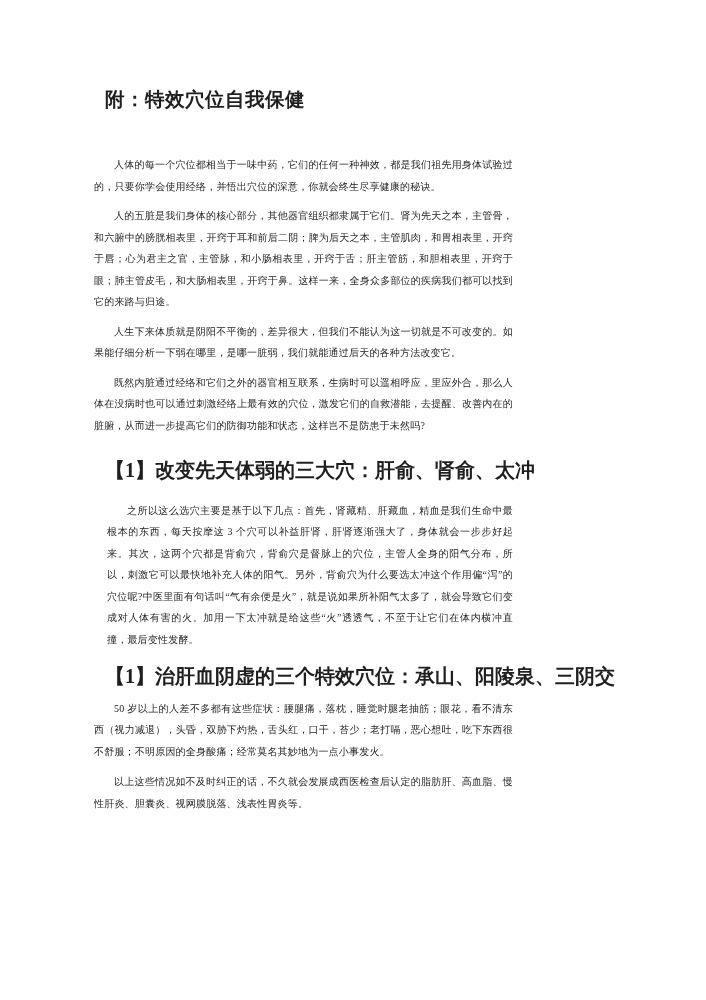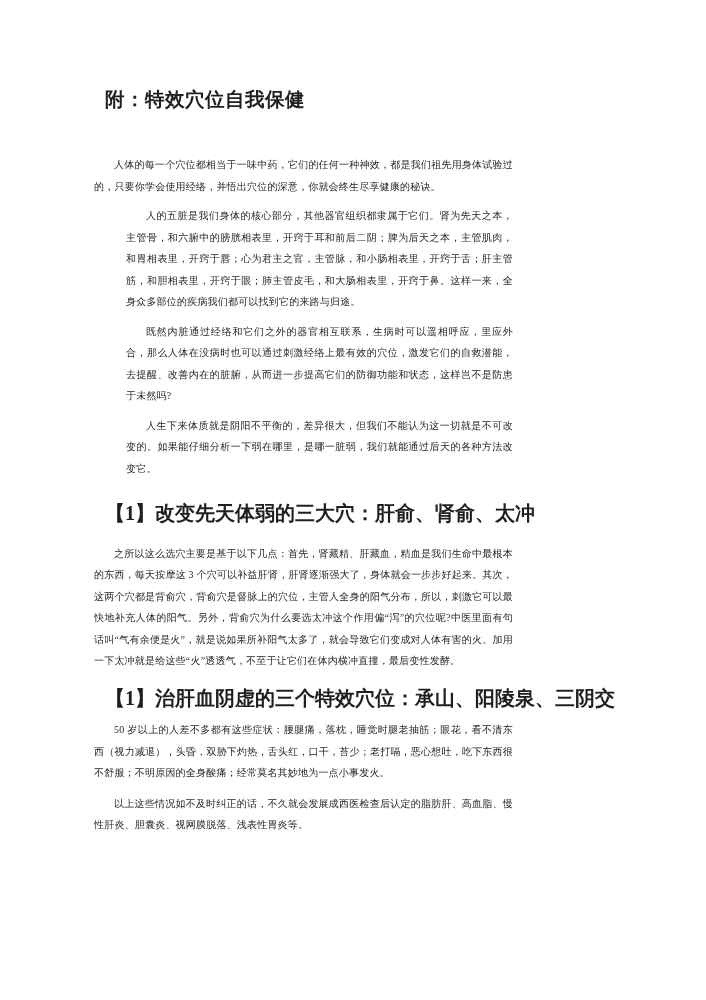--- a/index.html
+++ b/index.html
@@ -35,59 +35,59 @@
     text-align: justify;
     text-indent: 2em;
     margin: 0;
     letter-spacing: 0.2px;
   }
   .para.first {
     margin-top: 42px;
   }
   .para.follow {
     margin-top: 8px;
-    margin-left: 32px;
   }
   .section-heading {
     font-size: 20px;
     font-weight: bold;
     line-height: 21.5px;
     margin: 0 0 0 11px;
     white-space: nowrap;
   }
   .section-heading.s1 {
     margin-top: 24px;
   }
   .section-heading.s2 {
     margin-top: 16px;
   }
   .para.s1-body {
     margin-top: 18px;
+    margin-left: 13px;
   }
   .para.s2-body {
     margin-top: 10px;
   }
   .para.s2-body-2 {
     margin-top: 9px;
   }
 </style>
 </head>
 <body>
 
 <div class="page">
 
   <h1 class="doc-title">附：特效穴位自我保健</h1>
 
   <p class="para first">人体的每一个穴位都相当于一味中药，它们的任何一种神效，都是我们祖先用身体试验过的，只要你学会使用经络，并悟出穴位的深意，你就会终生尽享健康的秘诀。</p>
 
   <p class="para follow">人的五脏是我们身体的核心部分，其他器官组织都隶属于它们。肾为先天之本，主管骨，和六腑中的膀胱相表里，开窍于耳和前后二阴；脾为后天之本，主管肌肉，和胃相表里，开窍于唇；心为君主之官，主管脉，和小肠相表里，开窍于舌；肝主管筋，和胆相表里，开窍于眼；肺主管皮毛，和大肠相表里，开窍于鼻。这样一来，全身众多部位的疾病我们都可以找到它的来路与归途。</p>
 
+  <p class="para follow">人生下来体质就是阴阳不平衡的，差异很大，但我们不能认为这一切就是不可改变的。如果能仔细分析一下弱在哪里，是哪一脏弱，我们就能通过后天的各种方法改变它。</p>
+
   <p class="para follow">既然内脏通过经络和它们之外的器官相互联系，生病时可以遥相呼应，里应外合，那么人体在没病时也可以通过刺激经络上最有效的穴位，激发它们的自救潜能，去提醒、改善内在的脏腑，从而进一步提高它们的防御功能和状态，这样岂不是防患于未然吗?</p>
-
-  <p class="para follow">人生下来体质就是阴阳不平衡的，差异很大，但我们不能认为这一切就是不可改变的。如果能仔细分析一下弱在哪里，是哪一脏弱，我们就能通过后天的各种方法改变它。</p>
 
   <h2 class="section-heading s1">【1】改变先天体弱的三大穴：肝俞、肾俞、太冲</h2>
 
   <p class="para s1-body">之所以这么选穴主要是基于以下几点：首先，肾藏精、肝藏血，精血是我们生命中最根本的东西，每天按摩这 3 个穴可以补益肝肾，肝肾逐渐强大了，身体就会一步步好起来。其次，这两个穴都是背俞穴，背俞穴是督脉上的穴位，主管人全身的阳气分布，所以，刺激它可以最快地补充人体的阳气。另外，背俞穴为什么要选太冲这个作用偏“泻”的穴位呢?中医里面有句话叫“气有余便是火”，就是说如果所补阳气太多了，就会导致它们变成对人体有害的火。加用一下太冲就是给这些“火”透透气，不至于让它们在体内横冲直撞，最后变性发酵。</p>
 
   <h2 class="section-heading s2">【1】治肝血阴虚的三个特效穴位：承山、阳陵泉、三阴交</h2>
 
   <p class="para s2-body">50 岁以上的人差不多都有这些症状：腰腿痛，落枕，睡觉时腿老抽筋；眼花，看不清东西（视力减退），头昏，双胁下灼热，舌头红，口干，苔少；老打嗝，恶心想吐，吃下东西很不舒服；不明原因的全身酸痛；经常莫名其妙地为一点小事发火。</p>
 
   <p class="para s2-body-2">以上这些情况如不及时纠正的话，不久就会发展成西医检查后认定的脂肪肝、高血脂、慢性肝炎、胆囊炎、视网膜脱落、浅表性胃炎等。</p>

